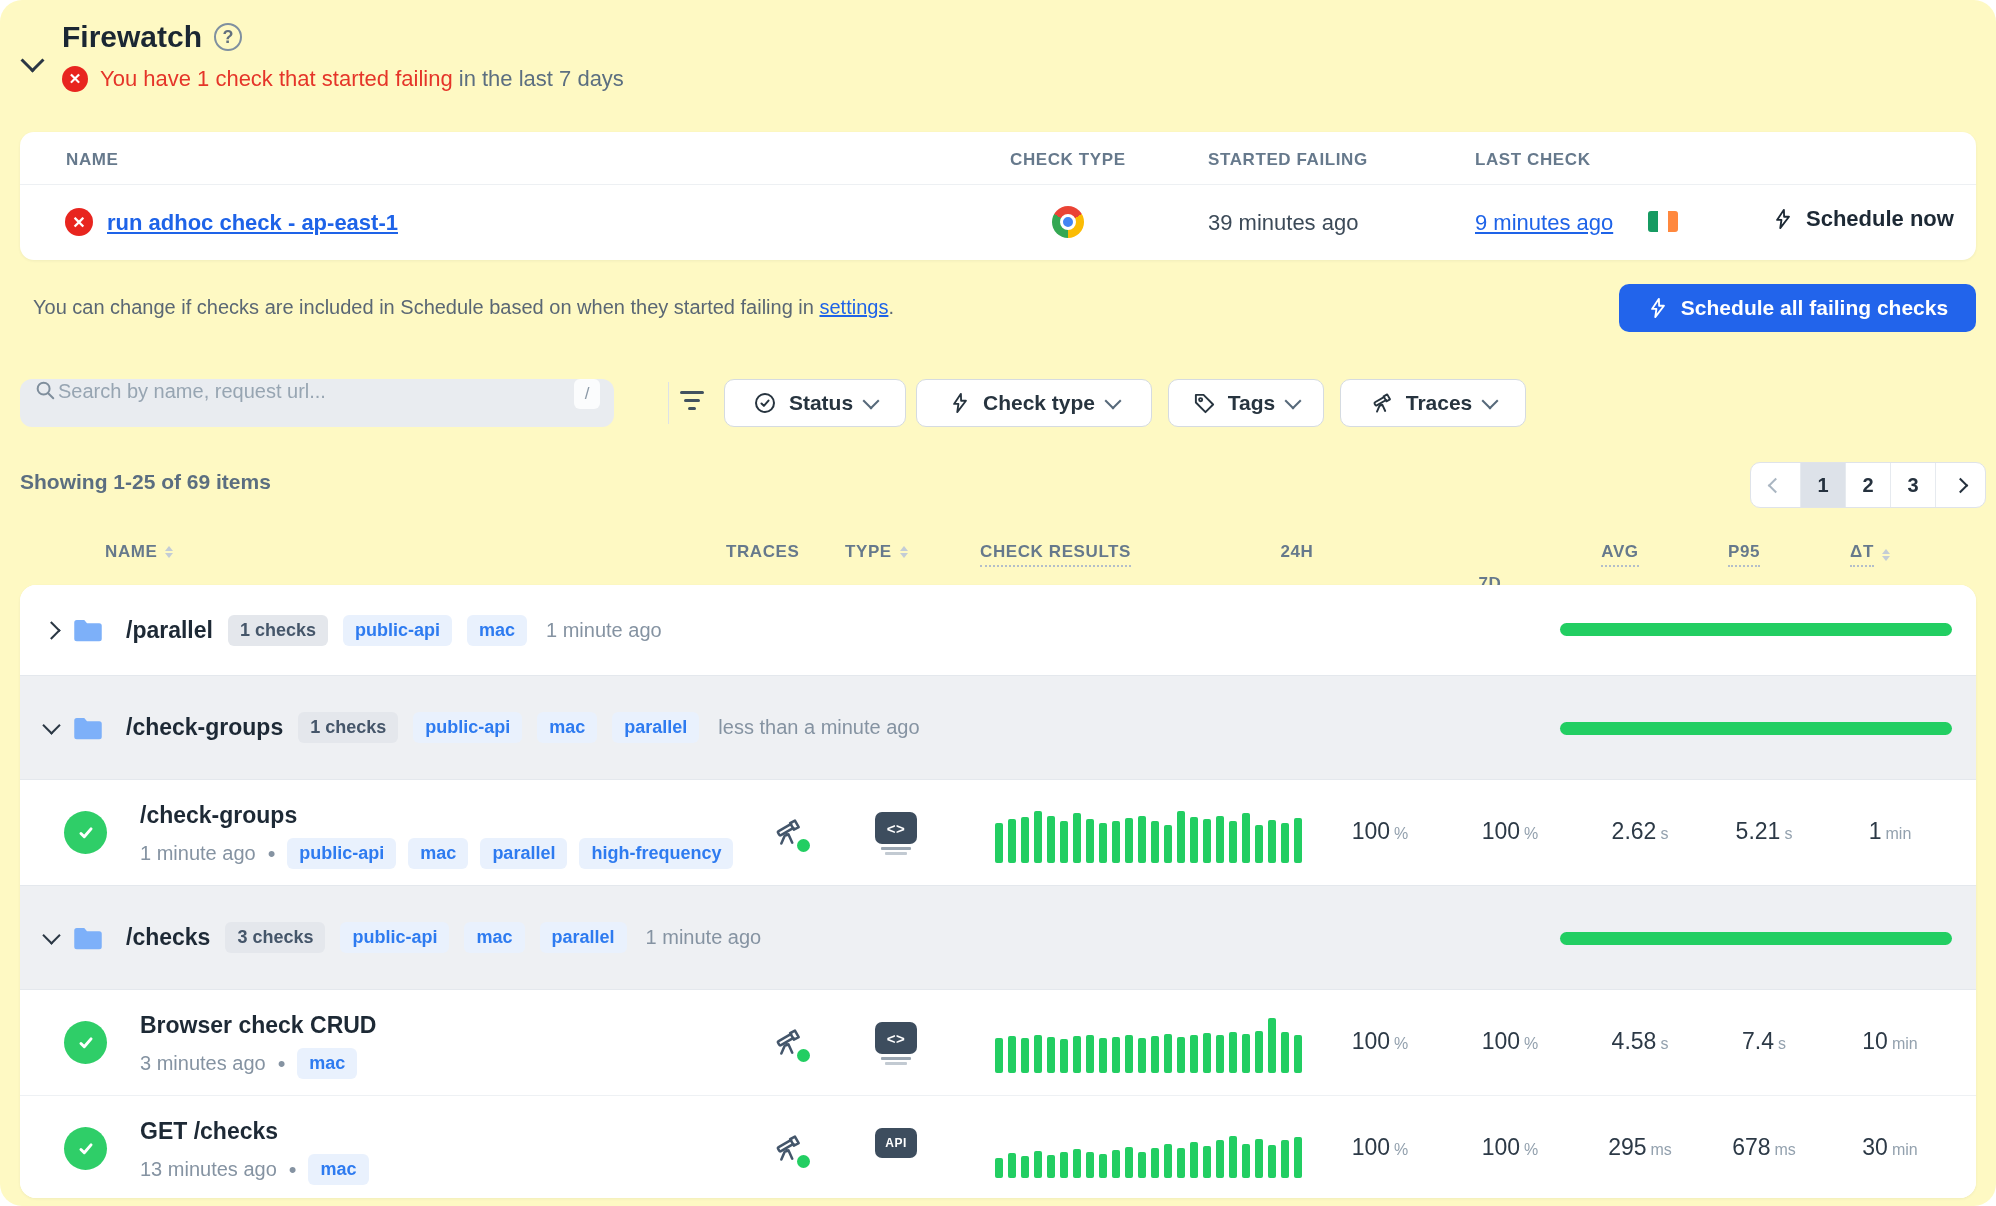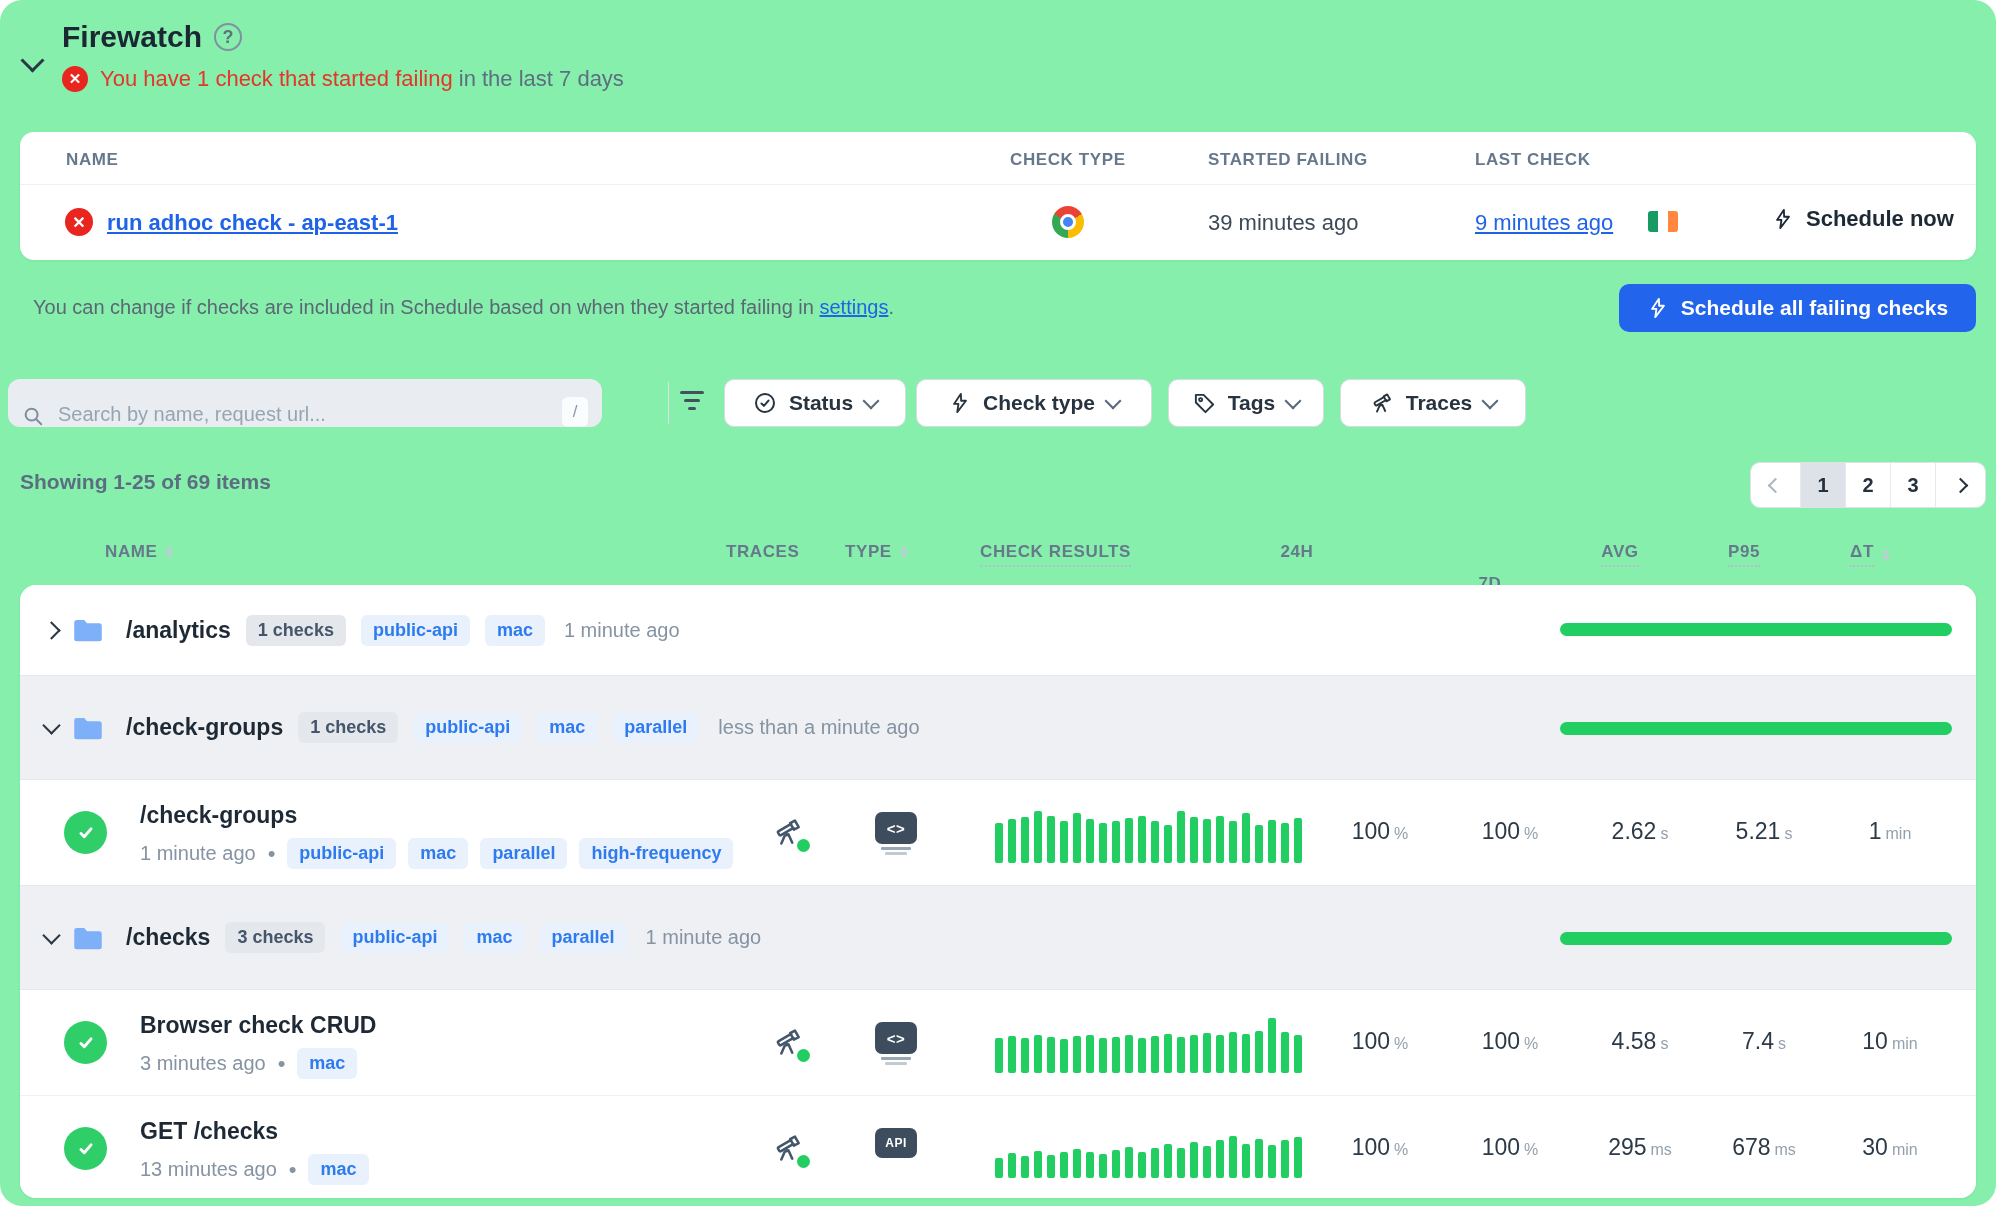--- a/index.html
+++ b/index.html
@@ -1,16 +1,16 @@
 <!DOCTYPE html>
 <html><head>
 <meta charset="utf-8">
 <style>
   html,body{margin:0;padding:0;background:#ffffff;font-family:"Liberation Sans",sans-serif;}
-  .app{position:relative;width:1996px;height:1206px;background:#86efac;border-radius:22px;overflow:hidden;
+  .app{position:relative;width:1996px;height:1206px;background:#fef9c3;border-radius:22px;overflow:hidden;
        -webkit-font-smoothing:antialiased;color:#1e2b38;}
   .abs{position:absolute;}
 
   
   .collapse-chev{left:24px;top:52px;width:14px;height:14px;border-right:3px solid #2a3744;border-bottom:3px solid #2a3744;transform:rotate(45deg);cursor:pointer;}
   .page-title{left:62px;top:20px;font-size:30px;font-weight:bold;color:#1b2733;display:flex;align-items:center;gap:12px;}
   .help-icon{width:28px;height:28px;border:2px solid #7f90a0;border-radius:50%;color:#62707e;font-size:18px;font-weight:bold;display:flex;align-items:center;justify-content:center;box-sizing:border-box;}
   .alert{left:62px;top:66px;display:flex;align-items:center;gap:12px;font-size:22px;}
   .alert .x-circle{width:26px;height:26px;border-radius:50%;background:#e8251f;color:#fff;font-size:15px;font-weight:bold;display:flex;align-items:center;justify-content:center;}
   .alert .hl{color:#e53529;}
@@ -32,21 +32,21 @@
   .flag i{flex:1;}
   .flag .g{background:#169b62;}.flag .w{background:#fff;}.flag .o{background:#ff883e;}
   .schedule-now{position:absolute;left:1752px;top:22px;display:flex;align-items:center;gap:12px;font-size:22px;font-weight:bold;color:#1d2935;cursor:pointer;}
 
   
   .note{left:33px;top:296px;font-size:20px;color:#5a6774;}
   .note a{color:#1e63e8;text-decoration:underline;cursor:pointer;}
   .btn-primary{left:1619px;top:284px;width:357px;height:48px;background:#2264eb;border-radius:10px;color:#fff;font-size:21px;font-weight:bold;display:flex;align-items:center;justify-content:center;gap:12px;cursor:pointer;border:none;}
 
   
-  .search{left:8px;top:379px;width:594px;height:48px;background:#e9ecf0;border-radius:12px;display:flex;align-items:flex-end;padding:0 14px;box-sizing:border-box;gap:12px;}
+  .search{left:20px;top:379px;width:594px;height:48px;background:#e9ecf0;border-radius:12px;display:flex;align-items:flex-start;padding:0 14px;box-sizing:border-box;}
   .search input{flex:1;border:none;background:transparent;outline:none;font-size:20px;color:#42525f;font-family:"Liberation Sans",sans-serif;}
   .search input::placeholder{color:#97a5b2;}
   .slash{width:26px;height:30px;background:#fbfcfd;border-radius:6px;color:#8b99a7;font-size:17px;display:flex;align-items:center;justify-content:center;}
   .vdiv{left:668px;top:382px;width:1px;height:42px;background:#dde2e7;}
   .filter-lines{left:680px;top:391px;width:26px;height:24px;cursor:pointer;}
   .filter-lines i{display:block;height:3px;border-radius:2px;background:#42525f;margin-bottom:5px;}
   .filter-lines i:nth-child(1){width:24px;}.filter-lines i:nth-child(2){width:16px;margin-left:4px;}.filter-lines i:nth-child(3){width:8px;margin-left:8px;}
   .dd{top:379px;height:48px;background:#fff;border:1px solid #d5dbe1;border-radius:10px;display:flex;align-items:center;justify-content:center;gap:12px;font-size:21px;font-weight:bold;color:#27343f;box-sizing:border-box;cursor:pointer;}
   .dd svg{flex:0 0 auto;}
   .dd .dchev{width:10px;height:10px;border-right:2.5px solid #56697a;border-bottom:2.5px solid #56697a;transform:rotate(45deg);margin-top:-4px;}
@@ -253,21 +253,21 @@
       </span>
   </div>
 
   <div class="abs card" id="table-card">
 
     <div class="row folder first">
       <span class="fchev right"></span>
       <svg width="30" height="26" viewBox="0 0 24 20">
           <path d="M1 4a2 2 0 0 1 2-2h6l2.2 2.5H21a2 2 0 0 1 2 2V17a2 2 0 0 1-2 2H3a2 2 0 0 1-2-2z" fill="#7db0f9"></path>
         </svg>
-      <span class="fname">/analytics</span>
+      <span class="fname">/parallel</span>
       <span class="badge">1 checks</span>
       <span class="tag">public-api</span>
       <span class="tag">mac</span>
       <span class="ftime">1 minute ago</span>
       <span class="upbar"></span>
       <span class="kebab"></span>
     </div>
 
     <div class="row folder">
       <span class="fchev down"></span>

